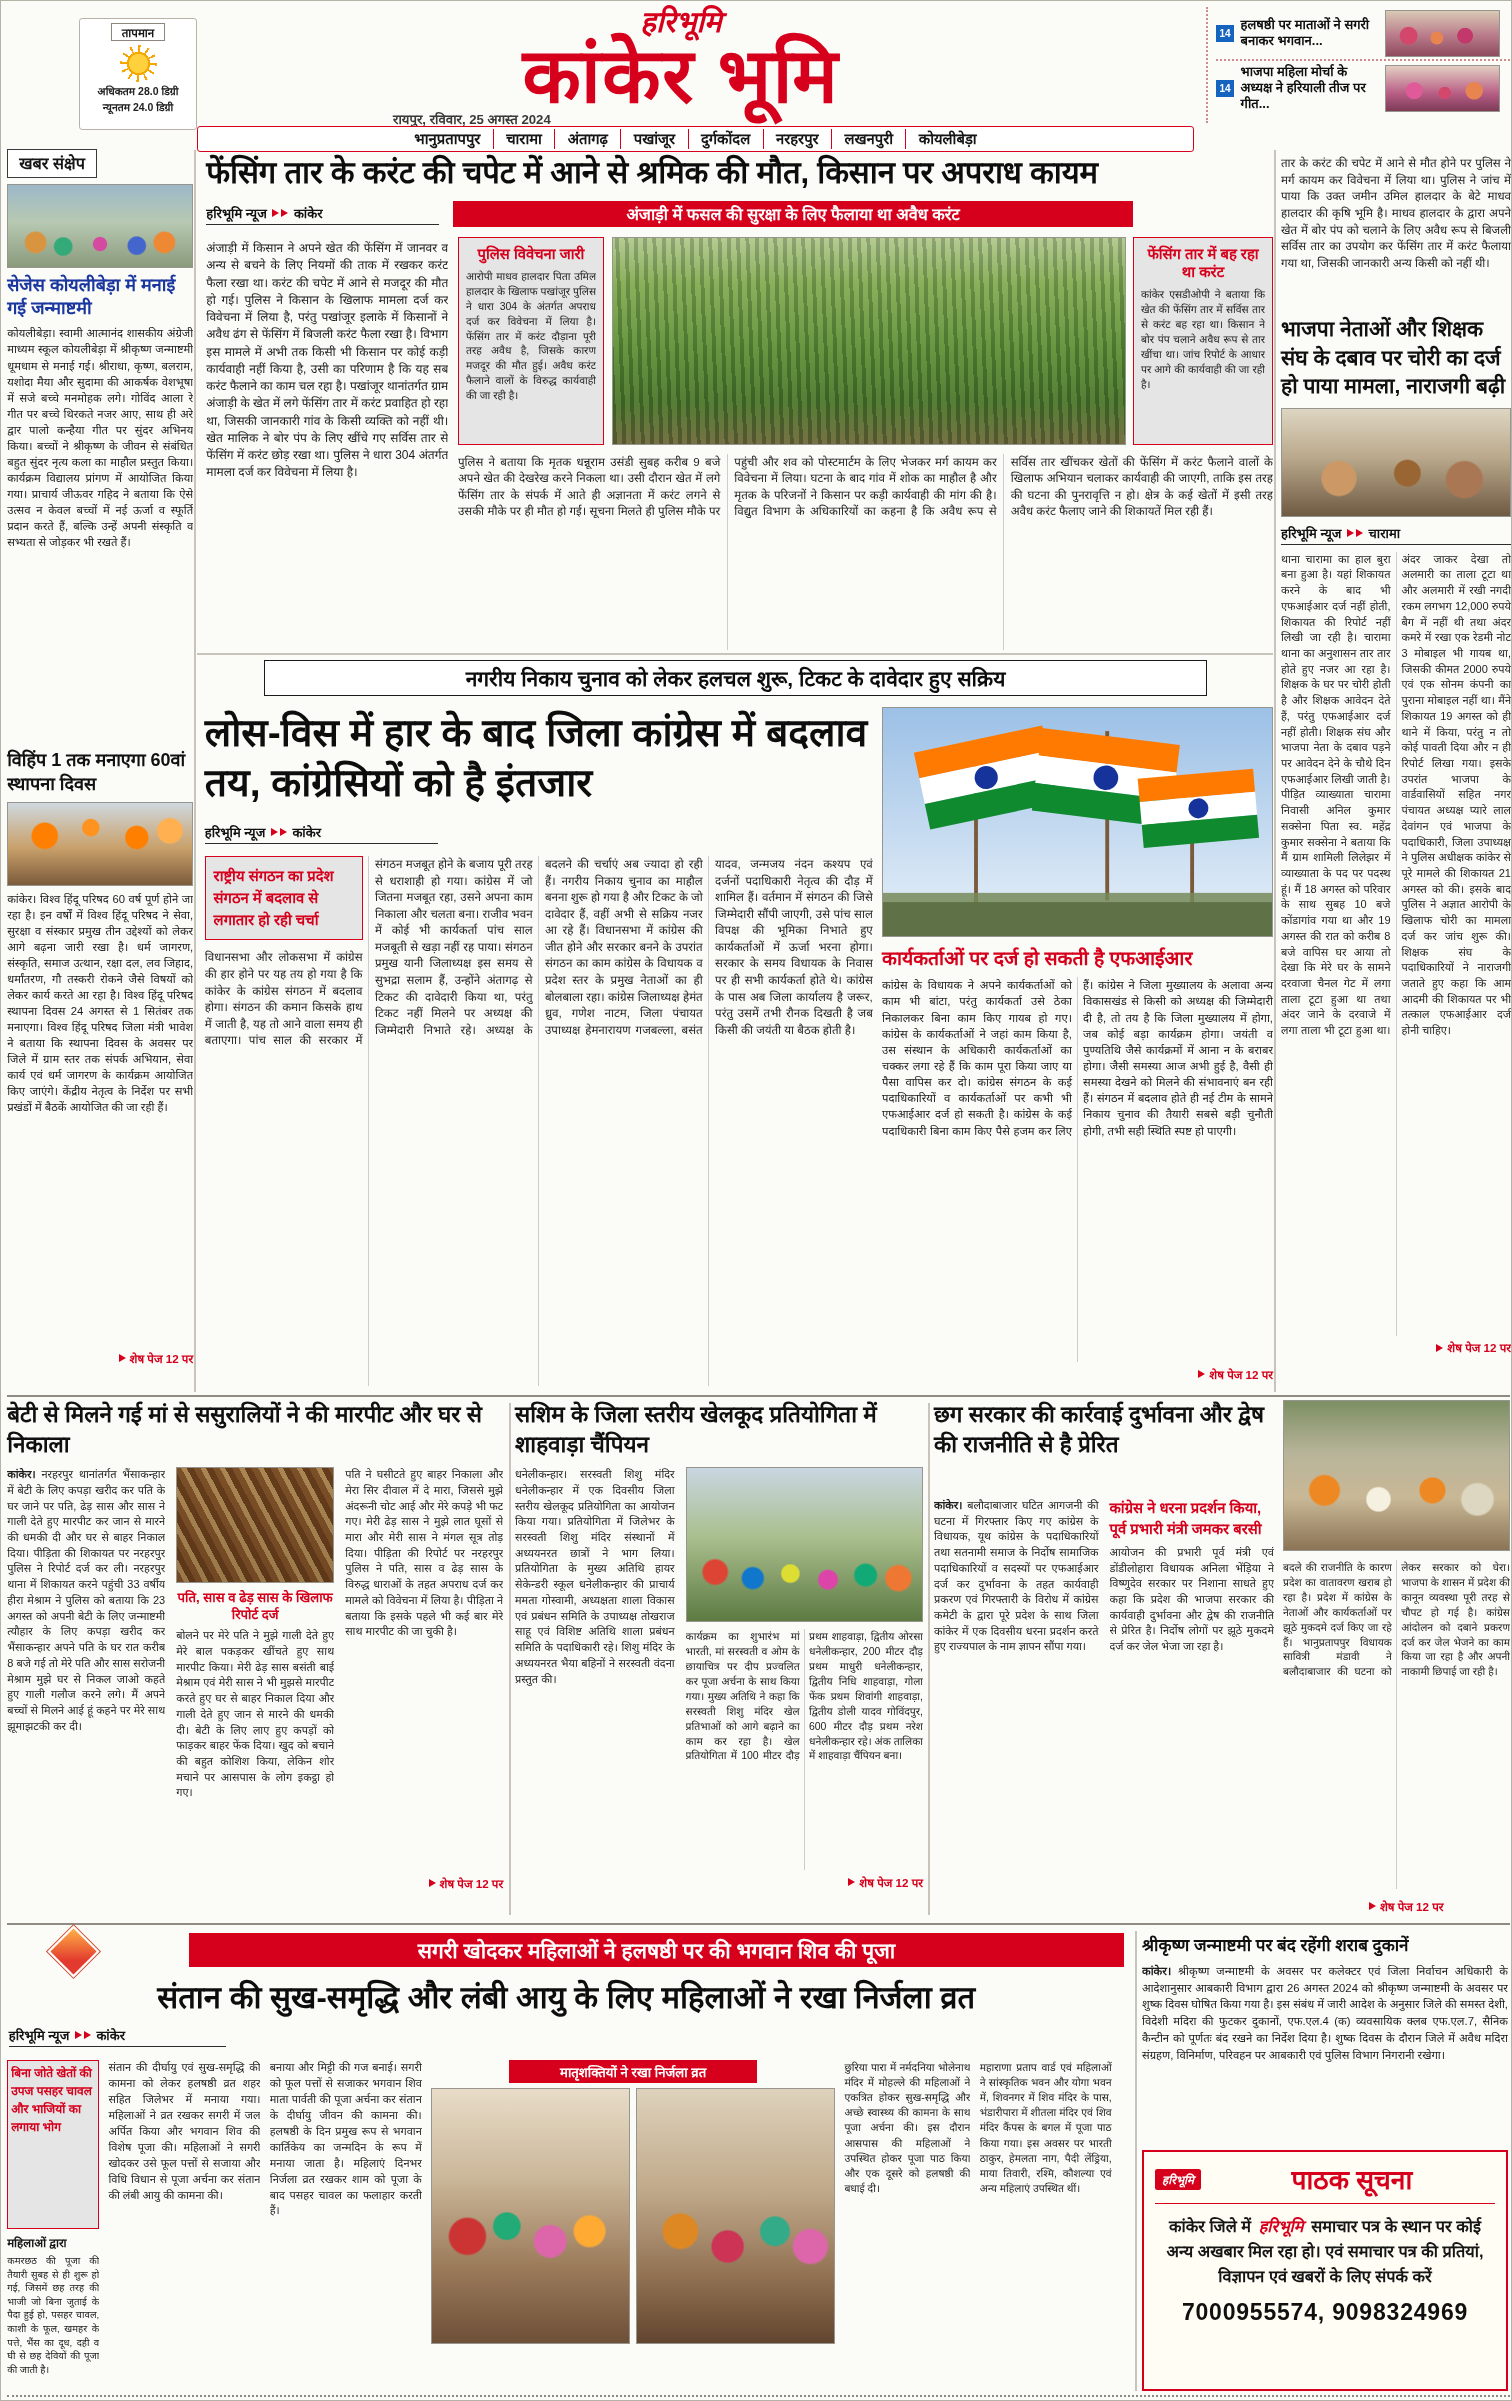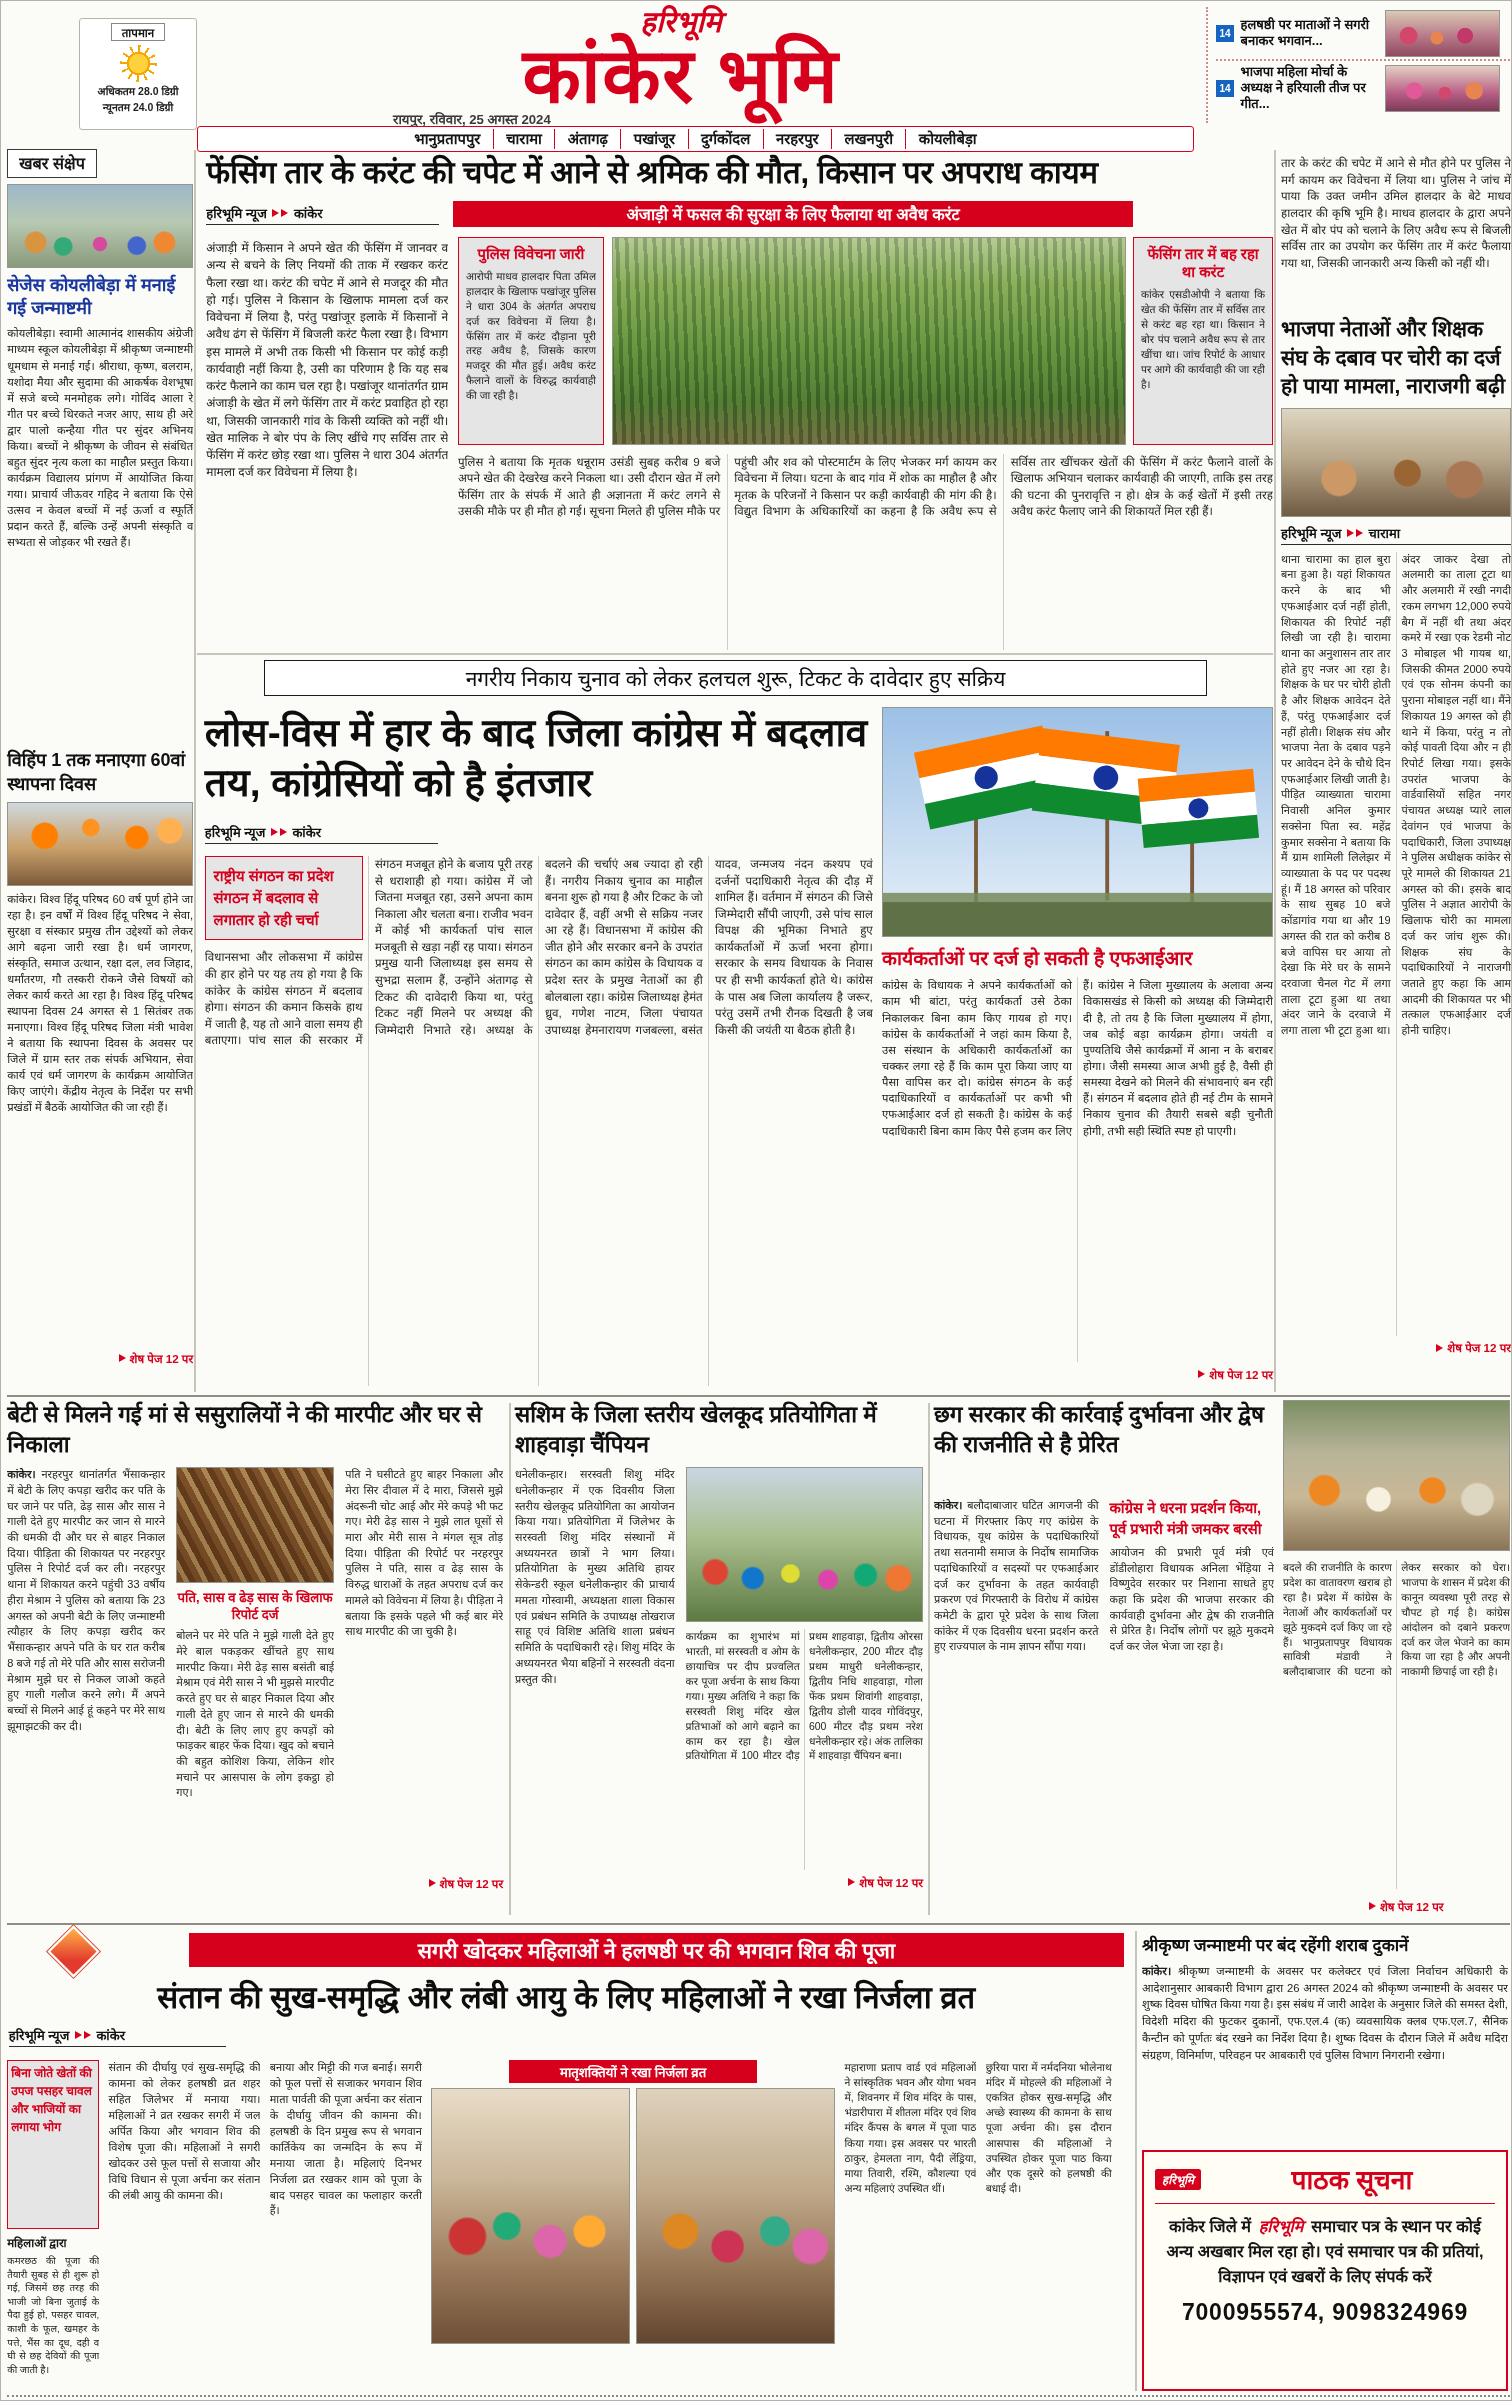--- a/index.html
+++ b/index.html
@@ -29,21 +29,21 @@
   
   .byline{display:flex;align-items:center;gap:5.4px;font-weight:bold;font-size:13px;
     border-bottom:1.9px solid #2c2c2c;padding-bottom:2px;color:#111;}
   .tri{width:0;height:0;border-left:7px solid var(--red);border-top:4.7px solid transparent;border-bottom:4.7px solid transparent;display:inline-block;}
   .tri + .tri{margin-left:-3.1px;}
   .cont{color:var(--red);font-weight:bold;font-size:11.6px;display:flex;align-items:center;gap:3.9px;justify-content:flex-end;margin-top:4.7px;}
   
   .banner-red{background:var(--red);color:#fff;font-weight:700;display:flex;align-items:center;justify-content:center;text-align:center;}
   .redbox{border:1.9px solid var(--red);color:var(--red);font-weight:bold;background:#e5e5e5;}
   .kicker{border:1.9px solid #1b1b1b;display:flex;align-items:center;justify-content:center;
-    font-size:21px;font-weight:400;color:#0d0d0d;background:#fff;text-align:center;}
+    font-size:21px;font-weight:700;color:#0d0d0d;background:#fff;text-align:center;}
   .divider{background:var(--rule);}
   
   .weather{border:1.6px solid #b9b2a6;border-radius:3.1px;text-align:center;padding-top:3.9px;background:#fff;}
   .wt-title{display:inline-block;border:1.2px solid #8c867c;padding:0.8px 9.3px;font-size:11.6px;font-weight:bold;}
   .sun{width:37px;height:37px;margin:3.9px auto 1.6px;border-radius:50%;
     background:
       radial-gradient(circle,#ffd23d 0 36%,#f7a600 37% 44%,rgba(0,0,0,0) 45%),
       repeating-conic-gradient(#f7a600 0deg 7deg,rgba(0,0,0,0) 7deg 30deg);}
   .wt-line{font-size:10.5px;font-weight:bold;color:#222;line-height:1.5;}
   .brand-script{color:var(--red);font-weight:800;font-style:italic;font-size:29.5px;line-height:1;}
@@ -382,22 +382,22 @@
     </div>
     <div class="jt" style="width:152px;height:326px;font-size:11px;line-height:1.45">संतान की दीर्घायु एवं सुख-समृद्धि की कामना को लेकर हलषष्ठी व्रत शहर सहित जिलेभर में मनाया गया। महिलाओं ने व्रत रखकर सगरी में जल अर्पित किया और भगवान शिव की विशेष पूजा की। महिलाओं ने सगरी खोदकर उसे फूल पत्तों से सजाया और विधि विधान से पूजा अर्चना कर संतान की लंबी आयु की कामना की।</div>
     <div class="jt" style="width:152px;height:326px;font-size:11px;line-height:1.45">बनाया और मिट्टी की गज बनाई। सगरी को फूल पत्तों से सजाकर भगवान शिव माता पार्वती की पूजा अर्चना कर संतान के दीर्घायु जीवन की कामना की। हलषष्ठी के दिन प्रमुख रूप से भगवान कार्तिकेय का जन्मदिन के रूप में मनाया जाता है। महिलाएं दिनभर निर्जला व्रत रखकर शाम को पूजा के बाद पसहर चावल का फलाहार करती हैं।</div>
     <div style="width:404px">
       <div class="banner-red" style="width:248px;height:23px;margin:0 auto;font-size:13.2px">मातृशक्तियों ने रखा निर्जला व्रत</div>
       <div style="display:flex;gap:6.2px;margin-top:5.4px">
         <div class="ph ph-puja" style="flex:1;height:256px"></div>
         <div class="ph ph-puja2" style="flex:1;height:256px"></div>
       </div>
     </div>
+    <div class="jt" style="width:126px;height:326px;font-size:10.5px;line-height:1.44">छुरिया पारा में नर्मदनिया भोलेनाथ मंदिर में मोहल्ले की महिलाओं ने एकत्रित होकर सुख-समृद्धि और अच्छे स्वास्थ्य की कामना के साथ पूजा अर्चना की। इस दौरान आसपास की महिलाओं ने उपस्थित होकर पूजा पाठ किया और एक दूसरे को हलषष्ठी की बधाई दी।</div>
     <div class="jt" style="width:132px;height:326px;font-size:10.5px;line-height:1.44">महाराणा प्रताप वार्ड एवं महिलाओं ने सांस्कृतिक भवन और योगा भवन में, शिवनगर में शिव मंदिर के पास, भंडारीपारा में शीतला मंदिर एवं शिव मंदिर कैंपस के बगल में पूजा पाठ किया गया। इस अवसर पर भारती ठाकुर, हेमलता नाग, पैदी लेंड्रिया, माया तिवारी, रश्मि, कौशल्या एवं अन्य महिलाएं उपस्थित थीं।</div>
-    <div class="jt" style="width:126px;height:326px;font-size:10.5px;line-height:1.44">छुरिया पारा में नर्मदनिया भोलेनाथ मंदिर में मोहल्ले की महिलाओं ने एकत्रित होकर सुख-समृद्धि और अच्छे स्वास्थ्य की कामना के साथ पूजा अर्चना की। इस दौरान आसपास की महिलाओं ने उपस्थित होकर पूजा पाठ किया और एक दूसरे को हलषष्ठी की बधाई दी।</div>
   </div>
 
   <div class="abs" style="left:1141px;top:1932px;width:366px">
     <div style="font-size:17px;font-weight:800;white-space:nowrap;overflow:hidden;color:#111">श्रीकृष्ण जन्माष्टमी पर बंद रहेंगी शराब दुकानें</div>
     <div class="jt" style="margin-top:7px;font-size:11.3px;line-height:1.48;height:169px">
       <b>कांकेर।</b>
       <span>श्रीकृष्ण जन्माष्टमी के अवसर पर कलेक्टर एवं जिला निर्वाचन अधिकारी के आदेशानुसार आबकारी विभाग द्वारा 26 अगस्त 2024 को श्रीकृष्ण जन्माष्टमी के अवसर पर शुष्क दिवस घोषित किया गया है। इस संबंध में जारी आदेश के अनुसार जिले की समस्त देशी, विदेशी मदिरा की फुटकर दुकानों, एफ.एल.4 (क) व्यवसायिक क्लब एफ.एल.7, सैनिक कैन्टीन को पूर्णतः बंद रखने का निर्देश दिया है। शुष्क दिवस के दौरान जिले में अवैध मदिरा संग्रहण, विनिर्माण, परिवहन पर आबकारी एवं पुलिस विभाग निगरानी रखेगा।</span>
     </div>
   </div>
 

